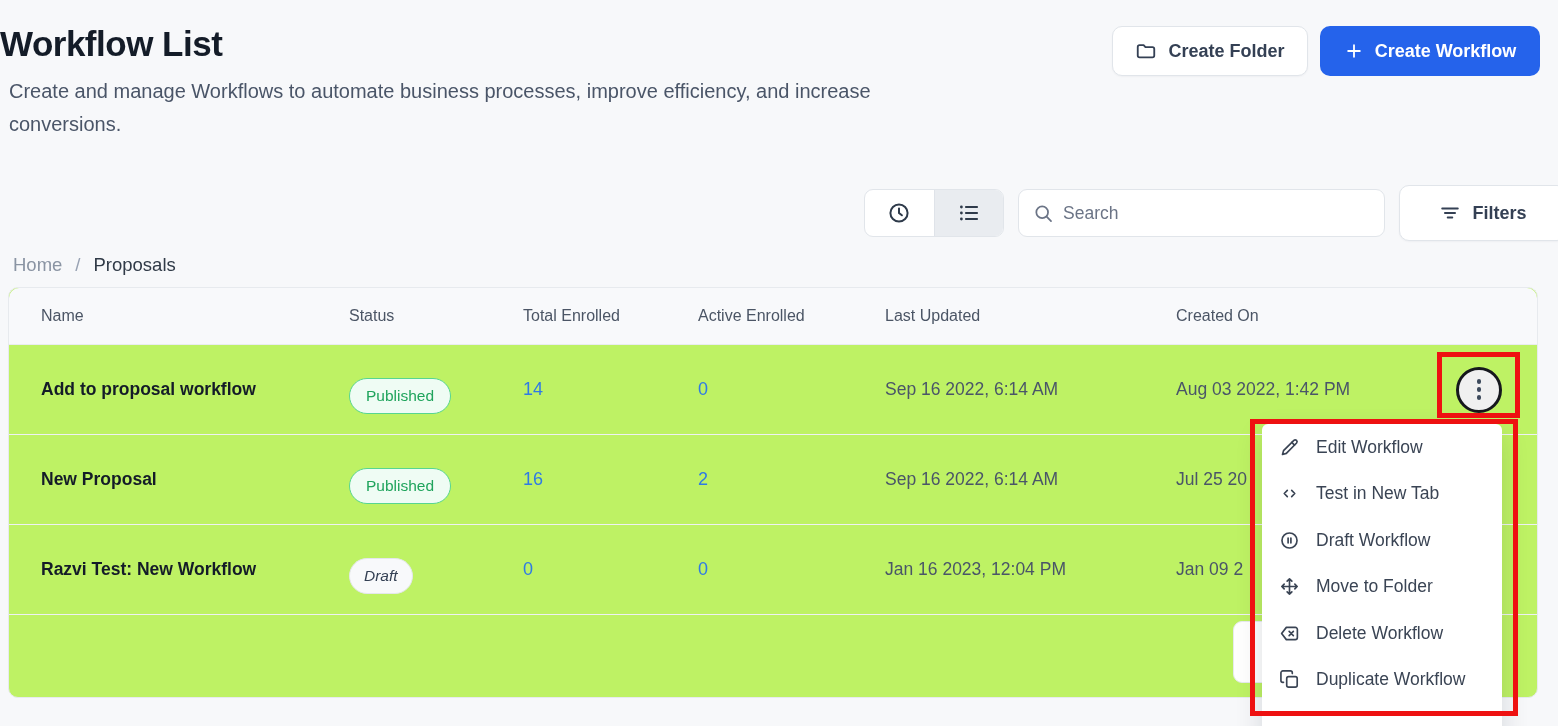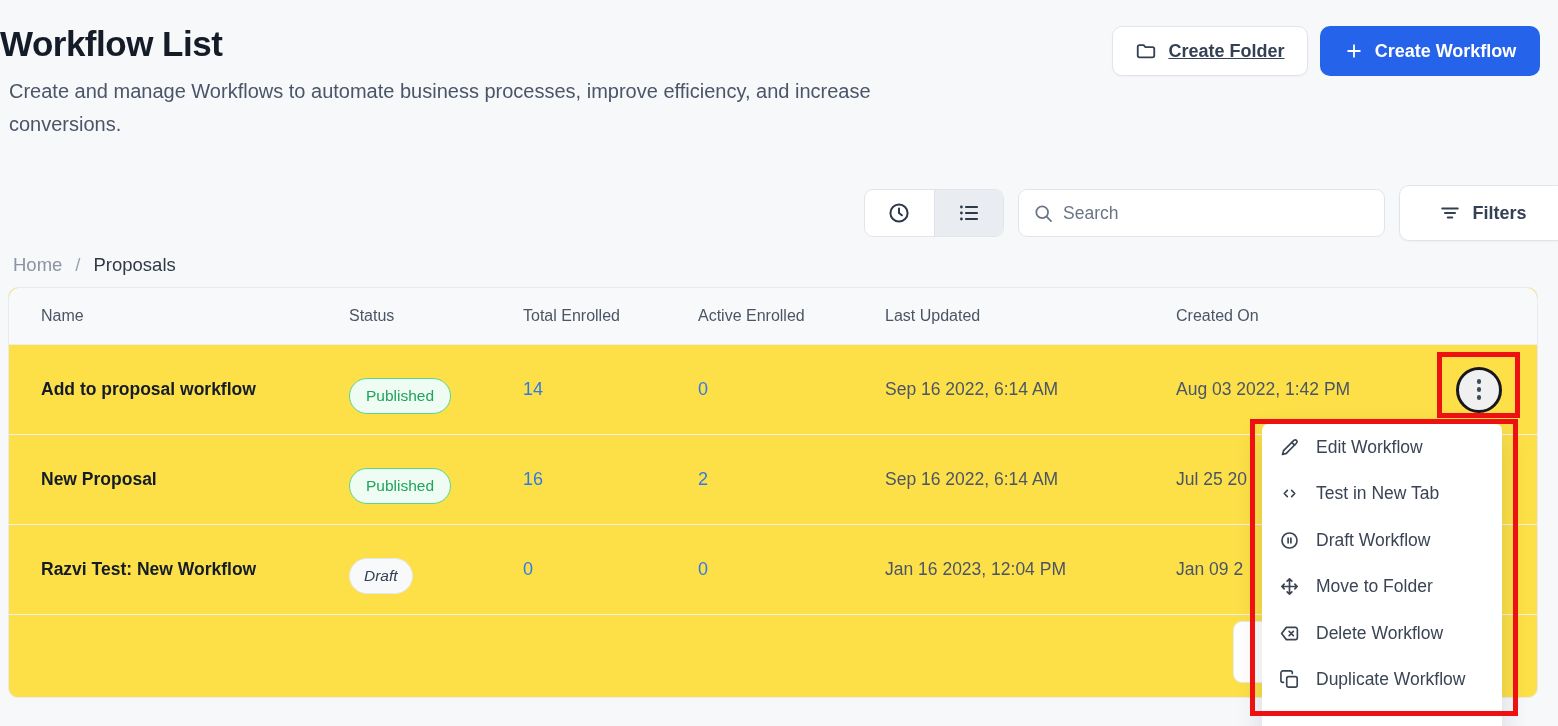--- a/index.html
+++ b/index.html
@@ -24,21 +24,20 @@
   }
   .btn {
     position: absolute; display: flex; align-items: center; justify-content: center;
     gap: 11px; border-radius: 10px; font-size: 18px; font-weight: 600; cursor: pointer;
     border: 1px solid transparent;
   }
   .btn-create-folder {
     left: 1112px; top: 26px; width: 196px; height: 50px;
     background: #ffffff; border-color: #e1e5ea; color: #344054;
     box-shadow: 0 1px 2px rgba(16,24,40,.04);
-    text-decoration: underline;
   }
   .btn-create-workflow {
     left: 1320px; top: 26px; width: 220px; height: 50px;
     background: #2563eb; color: #ffffff;
   }
 
   
   .segmented {
     position: absolute; left: 864px; top: 189px; width: 140px; height: 48px;
     display: flex; background: #ffffff; border: 1px solid #e1e5ea; border-radius: 9px;
@@ -70,21 +69,21 @@
     position: absolute; left: 13px; top: 254px;
     display: flex; align-items: center; gap: 13px; font-size: 18.5px;
   }
   .crumb-home { color: #8a94a3; cursor: pointer; }
   .crumb-sep { color: #98a2b3; }
   .crumb-current { color: #303a47; }
 
   
   .card {
     position: absolute; left: 8px; top: 287px; width: 1530px; height: 411px;
-    background: #fde047; border: 1px solid #e7eaee; border-radius: 10px;
+    background: #bef264; border: 1px solid #e7eaee; border-radius: 10px;
   }
   .tgrid {
     display: grid;
     grid-template-columns: 308px 174px 175px 187px 291px 245px 1fr;
     align-items: center; padding-left: 32px;
   }
   .thead {
     height: 57px; background: #f8f9fb; border-bottom: 1px solid #eaecf0;
     border-radius: 10px 10px 0 0;
     color: #4b5565; font-size: 16px; font-weight: 500;

